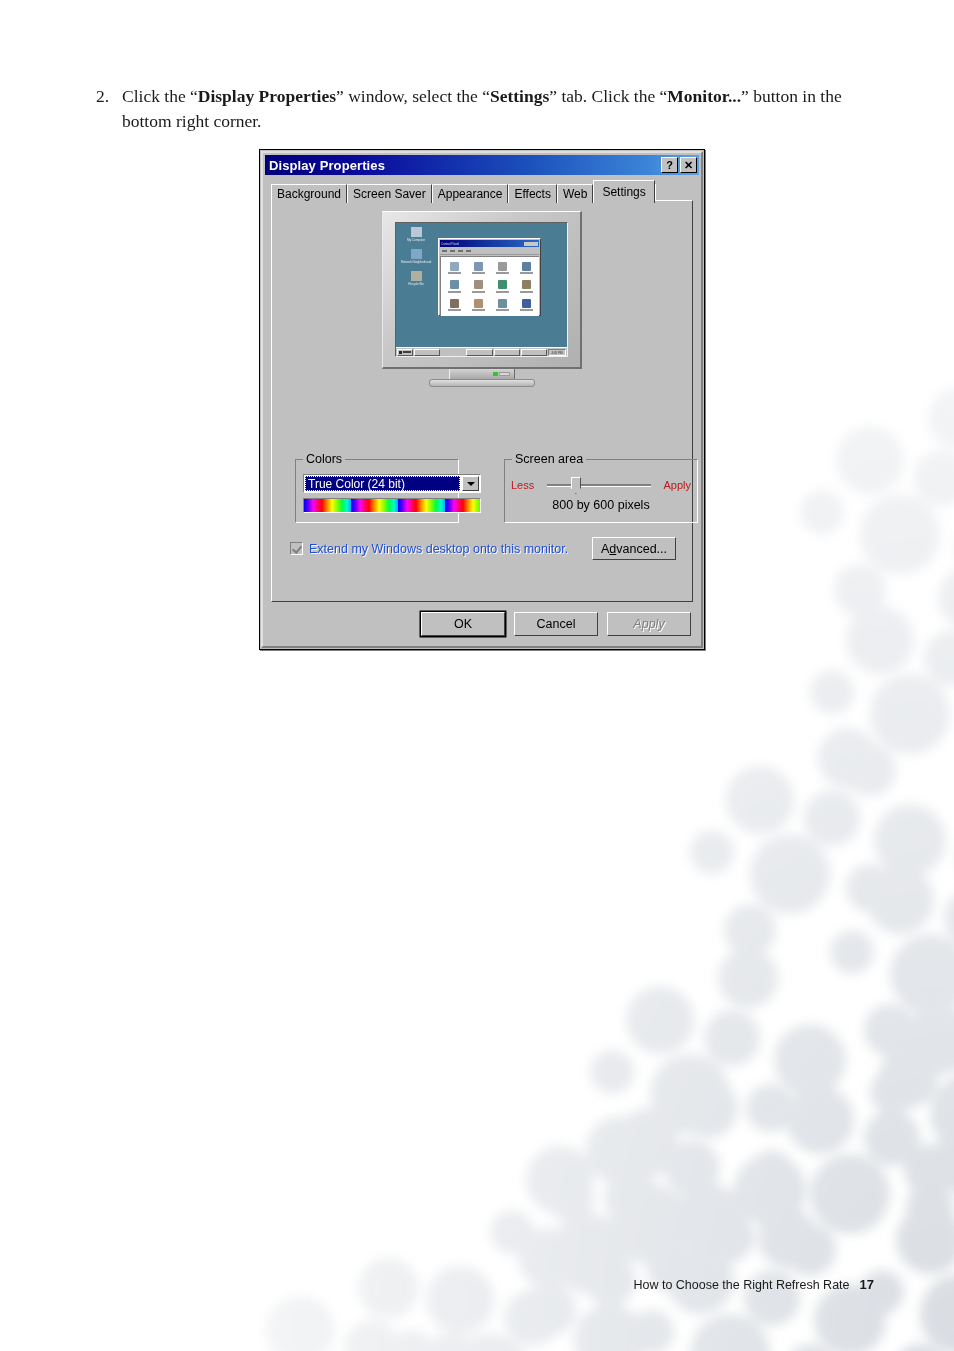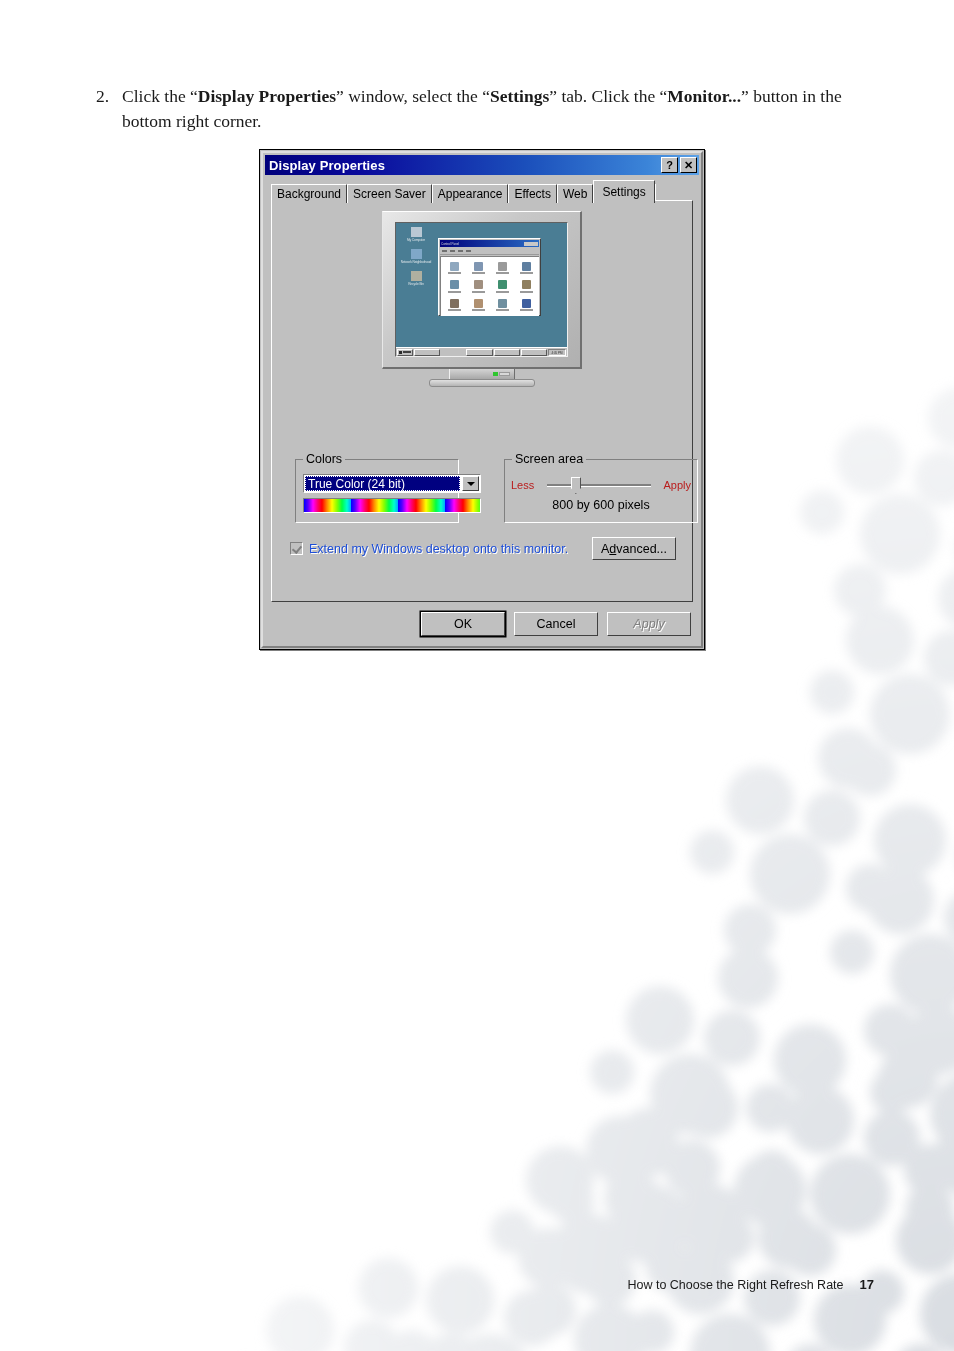--- a/index.html
+++ b/index.html
@@ -554,21 +554,21 @@
   }
   .footer-btns .btn { width: 84px; height: 24px; }
 
   
   #page-footer {
     position: absolute;
     right: 80px;
     top: 1277px;
     display: flex;
     align-items: baseline;
-    gap: 16px;
+    gap: 10px;
     font-family: "Liberation Sans", sans-serif;
     font-size: 12.5px;
     color: #1a1a1a;
     z-index: 2;
   }
   #page-footer .pg { font-weight: bold; font-size: 13px; }
 </style>
 </head>
 <body>
 

